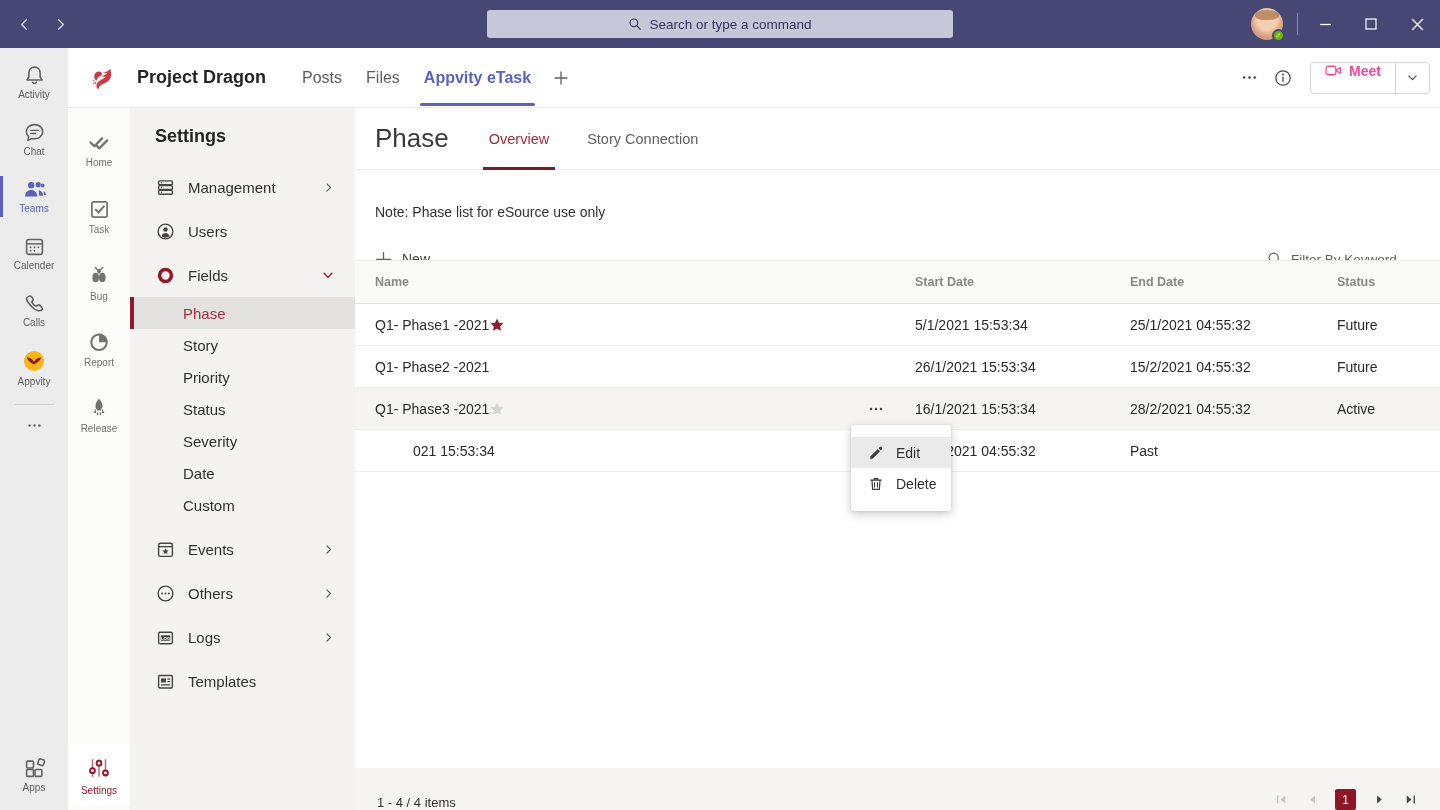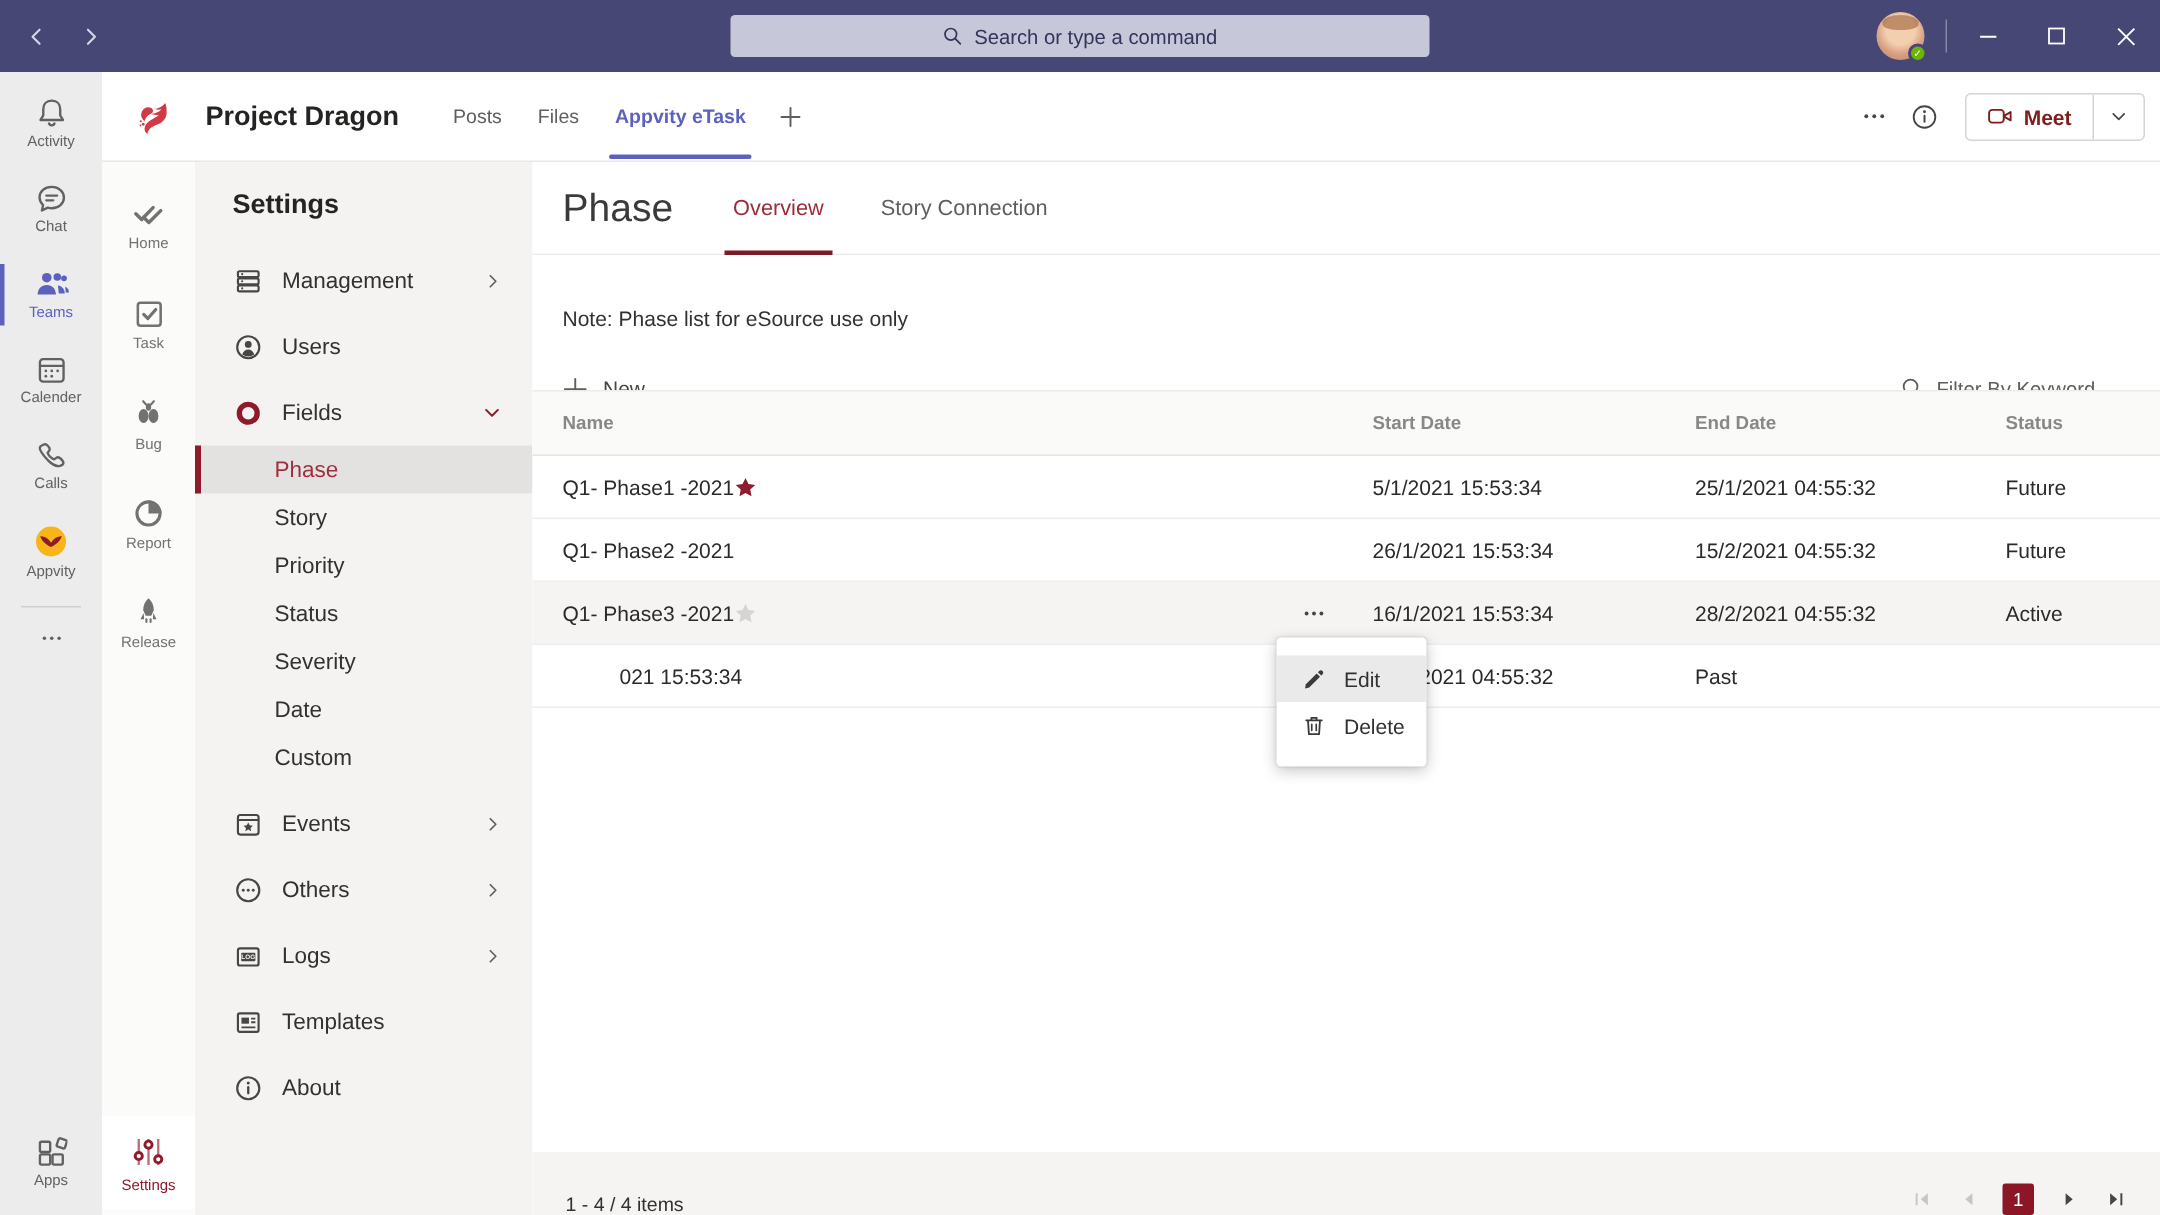--- a/index.html
+++ b/index.html
@@ -21,28 +21,28 @@
   .presence{position:absolute;right:-2px;bottom:-2px;width:13px;height:13px;border-radius:50%;
     background:#6bb700;border:2px solid #464775;display:flex;align-items:center;justify-content:center;color:#fff;font-size:7px}
   .tb-divider{width:1px;height:22px;background:rgba(255,255,255,.35);margin-right:4px}
   .win-btn{width:46px;height:48px;display:flex;align-items:center;justify-content:center;color:#fff;cursor:pointer}
 
   
   .header{position:absolute;left:68px;top:48px;width:1372px;height:60px;background:#fff;
     border-bottom:1px solid #e8e7e6;display:flex;align-items:center}
   .team-logo{width:28px;height:28px;margin-left:20px}
   .team-name{font-size:18px;font-weight:700;color:#252423;margin-left:21px;margin-right:24px}
-  .htab{font-size:13px;color:#605e5c;margin:0 12px;height:60px;display:flex;align-items:center;position:relative;cursor:pointer}
+  .htab{font-size:16px;color:#605e5c;margin:0 12px;height:60px;display:flex;align-items:center;position:relative;cursor:pointer}
   .htab.active{color:#5c61be;font-weight:700}
   .htab.active::after{content:"";position:absolute;left:-4px;right:-4px;bottom:2px;height:3px;background:#5c61be;border-radius:2px}
   .htab-add{color:#605e5c;margin-left:10px;cursor:pointer}
   .header-right{margin-left:auto;display:flex;align-items:center;margin-right:10px}
   .hicon{width:30px;height:30px;display:flex;align-items:center;justify-content:center;color:#484644;cursor:pointer;margin-right:4px}
   .meet-btn{display:flex;align-items:stretch;height:32px;border:1px solid #d6d4d2;border-radius:4px;overflow:hidden;margin-left:8px;background:#fff}
-  .meet-main{display:flex;align-items:center;gap:7px;padding:0 14px;font-size:14px;font-weight:700;color:#7f1d1d;cursor:pointer}
+  .meet-main{display:flex;gap:7px;padding:0 14px;font-size:14px;font-weight:700;color:#ec4899;cursor:pointer}
   .meet-split{width:34px;display:flex;align-items:center;justify-content:center;border-left:1px solid #d6d4d2;color:#484644;cursor:pointer}
 
   
   .rail1{position:absolute;left:0;top:48px;width:68px;height:762px;background:#ececec;display:flex;flex-direction:column;padding-top:6px}
   .r1-item{height:57px;display:flex;flex-direction:column;align-items:center;justify-content:center;gap:3px;
     color:#616161;font-size:10px;position:relative;cursor:pointer}
   .r1-item.active{color:#5c61be}
   .r1-item.active::before{content:"";position:absolute;left:0;top:8px;bottom:8px;width:3px;background:#5c61be}
   .r1-divider{height:1px;background:#d2d0ce;margin:8px 14px 0 14px}
   .r1-more{height:40px;display:flex;align-items:center;justify-content:center;color:#616161;cursor:pointer}
@@ -509,30 +509,20 @@
     <span class="nicon">
         <svg width="19" height="19" viewBox="0 0 16 16">
           <rect x="2.2" y="3" width="11.6" height="10.4" rx="1" fill="none" stroke="currentColor" stroke-width="1.2"></rect>
           <rect x="4.2" y="5.4" width="4.2" height="3.4" fill="currentColor"></rect>
           <path d="M9.6 6h2.4M9.6 8h2.4M4.2 10.9h7.8" stroke="currentColor" stroke-width="1"></path>
         </svg>
       </span>
     <span>Templates</span>
   </div>
 
-  <div class="snav-item">
-    <span class="nicon">
-        <svg width="19" height="19" viewBox="0 0 16 16">
-          <circle cx="8" cy="8" r="6.2" fill="none" stroke="currentColor" stroke-width="1.2"></circle>
-          <path d="M8 7.4v3.4" stroke="currentColor" stroke-width="1.3" stroke-linecap="round"></path>
-          <circle cx="8" cy="5.1" r=".85" fill="currentColor"></circle>
-        </svg>
-      </span>
-    <span>About</span>
-  </div>
 </div>
 
 <div class="main">
 
   <div class="page-head">
     <span class="page-title">Phase</span>
     <div class="ptab active">
         <span>Overview</span>
       </div>
     <div class="ptab">

